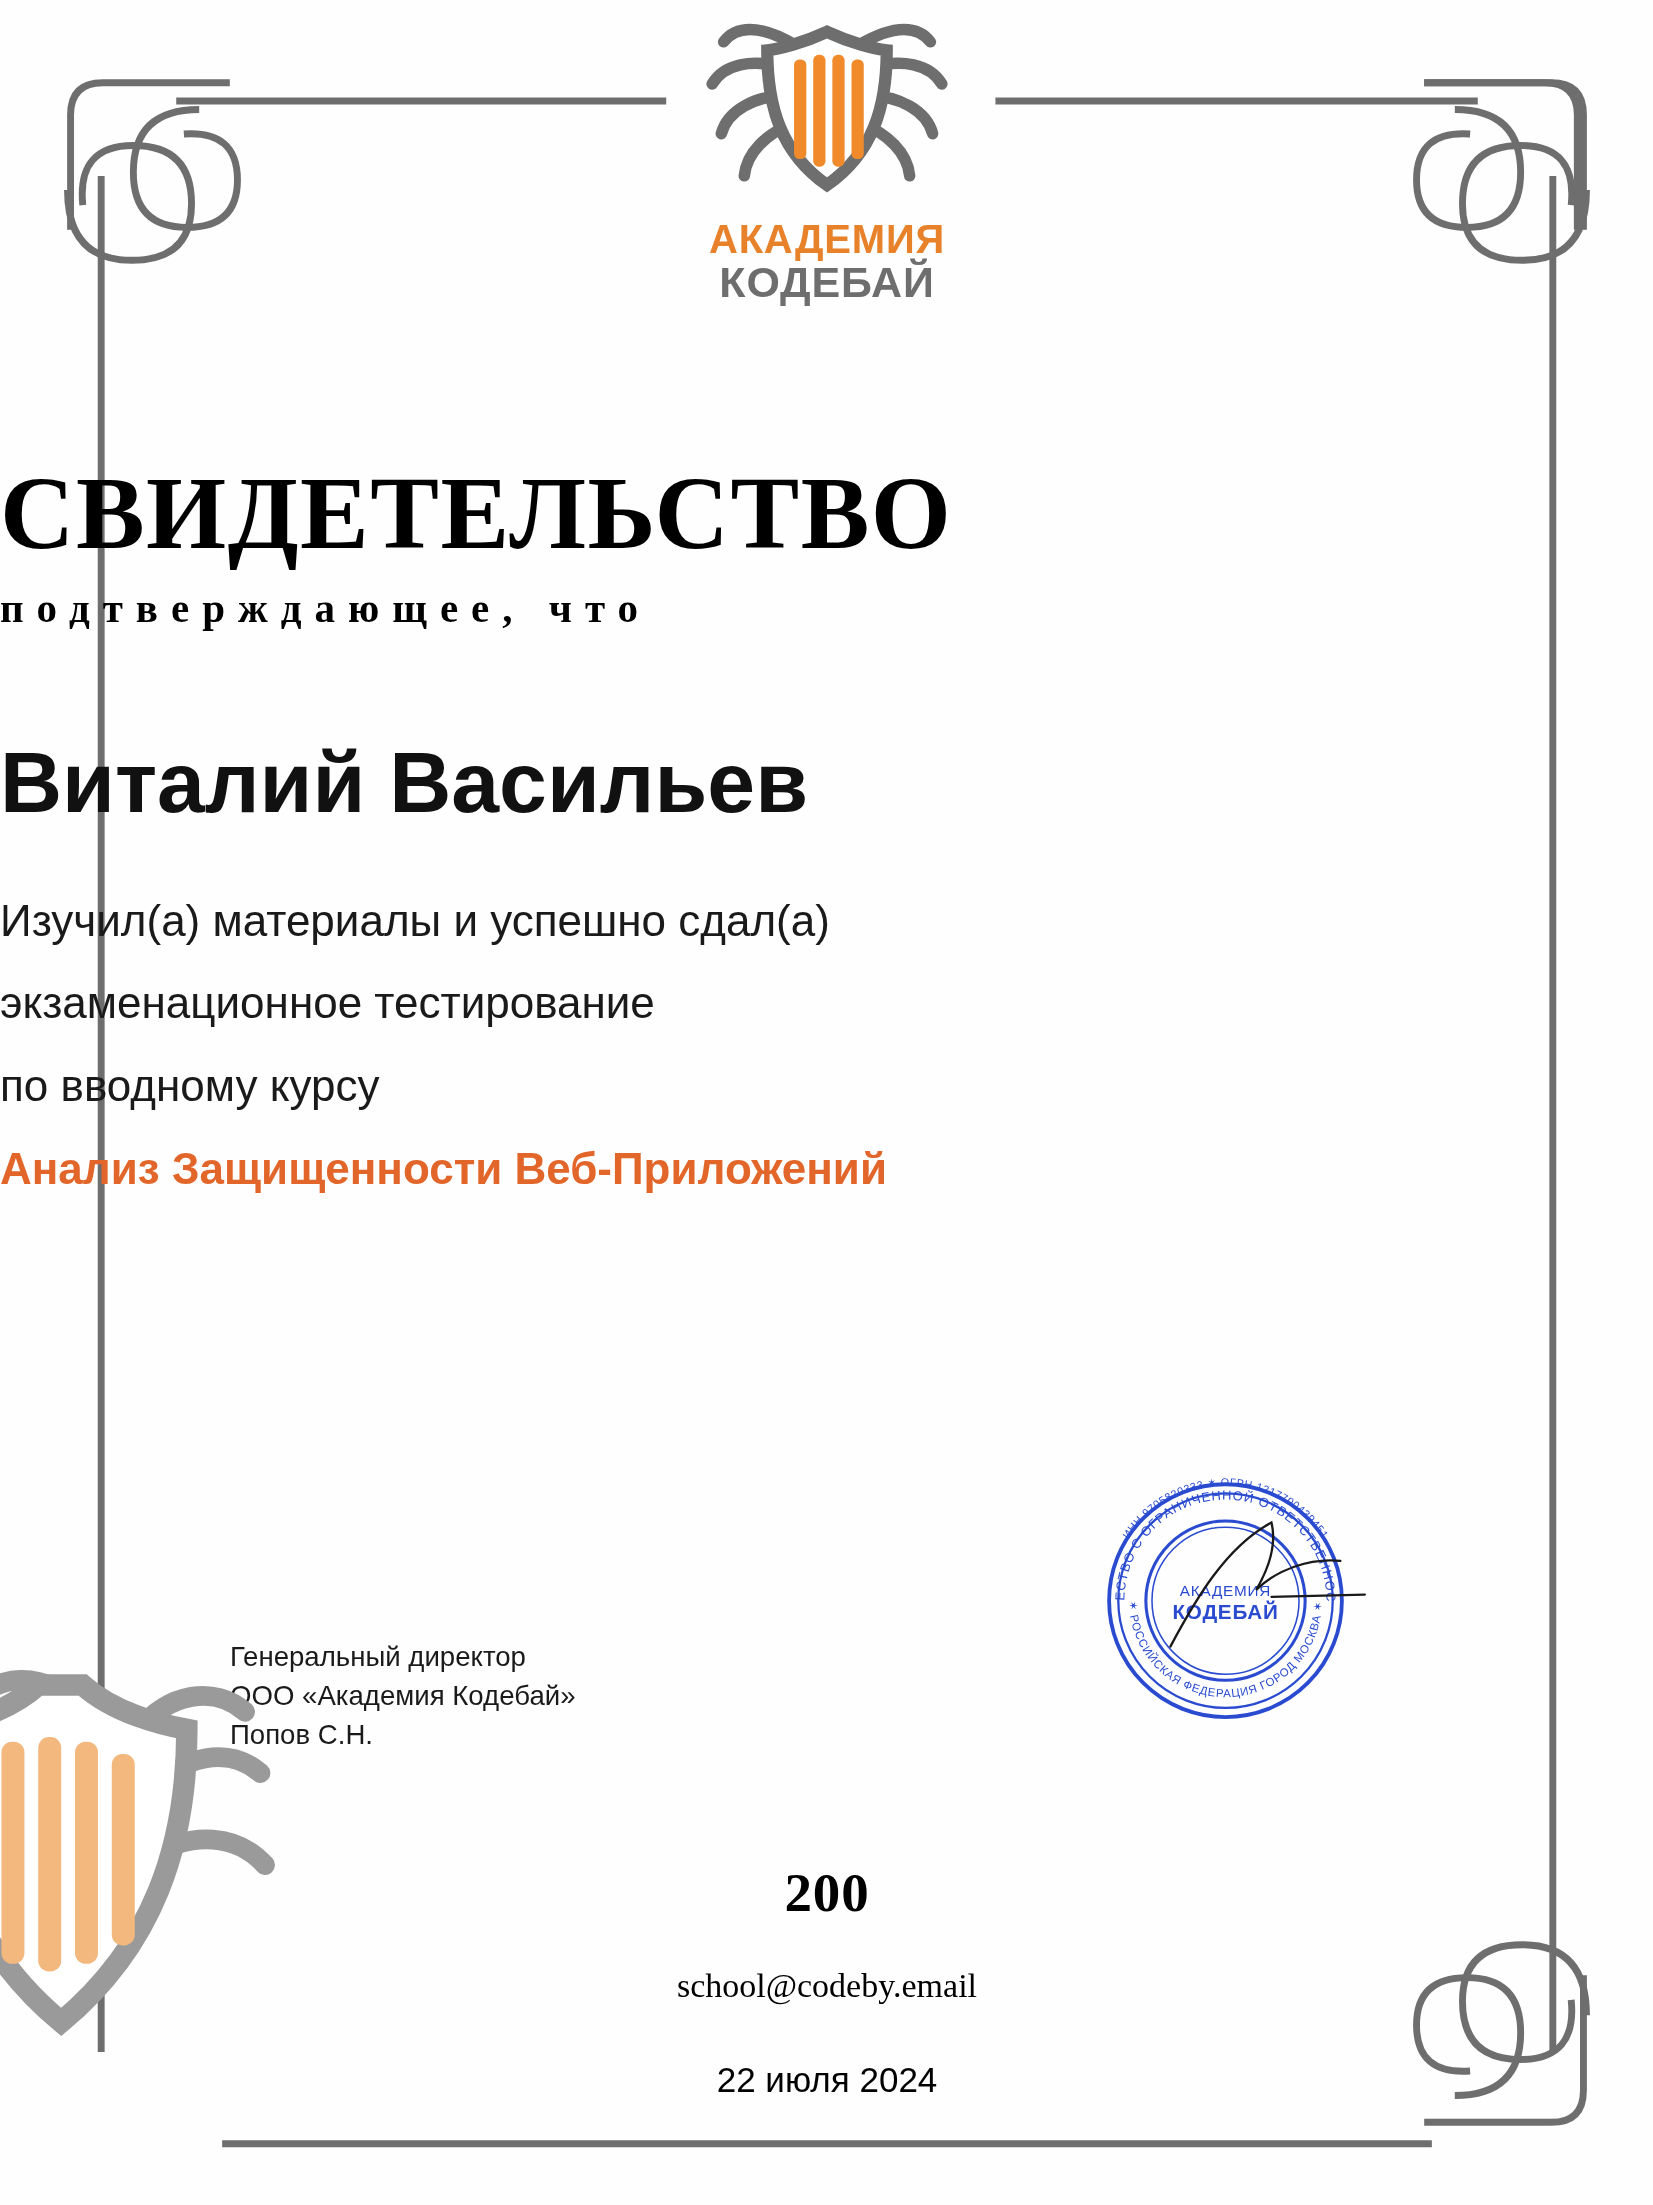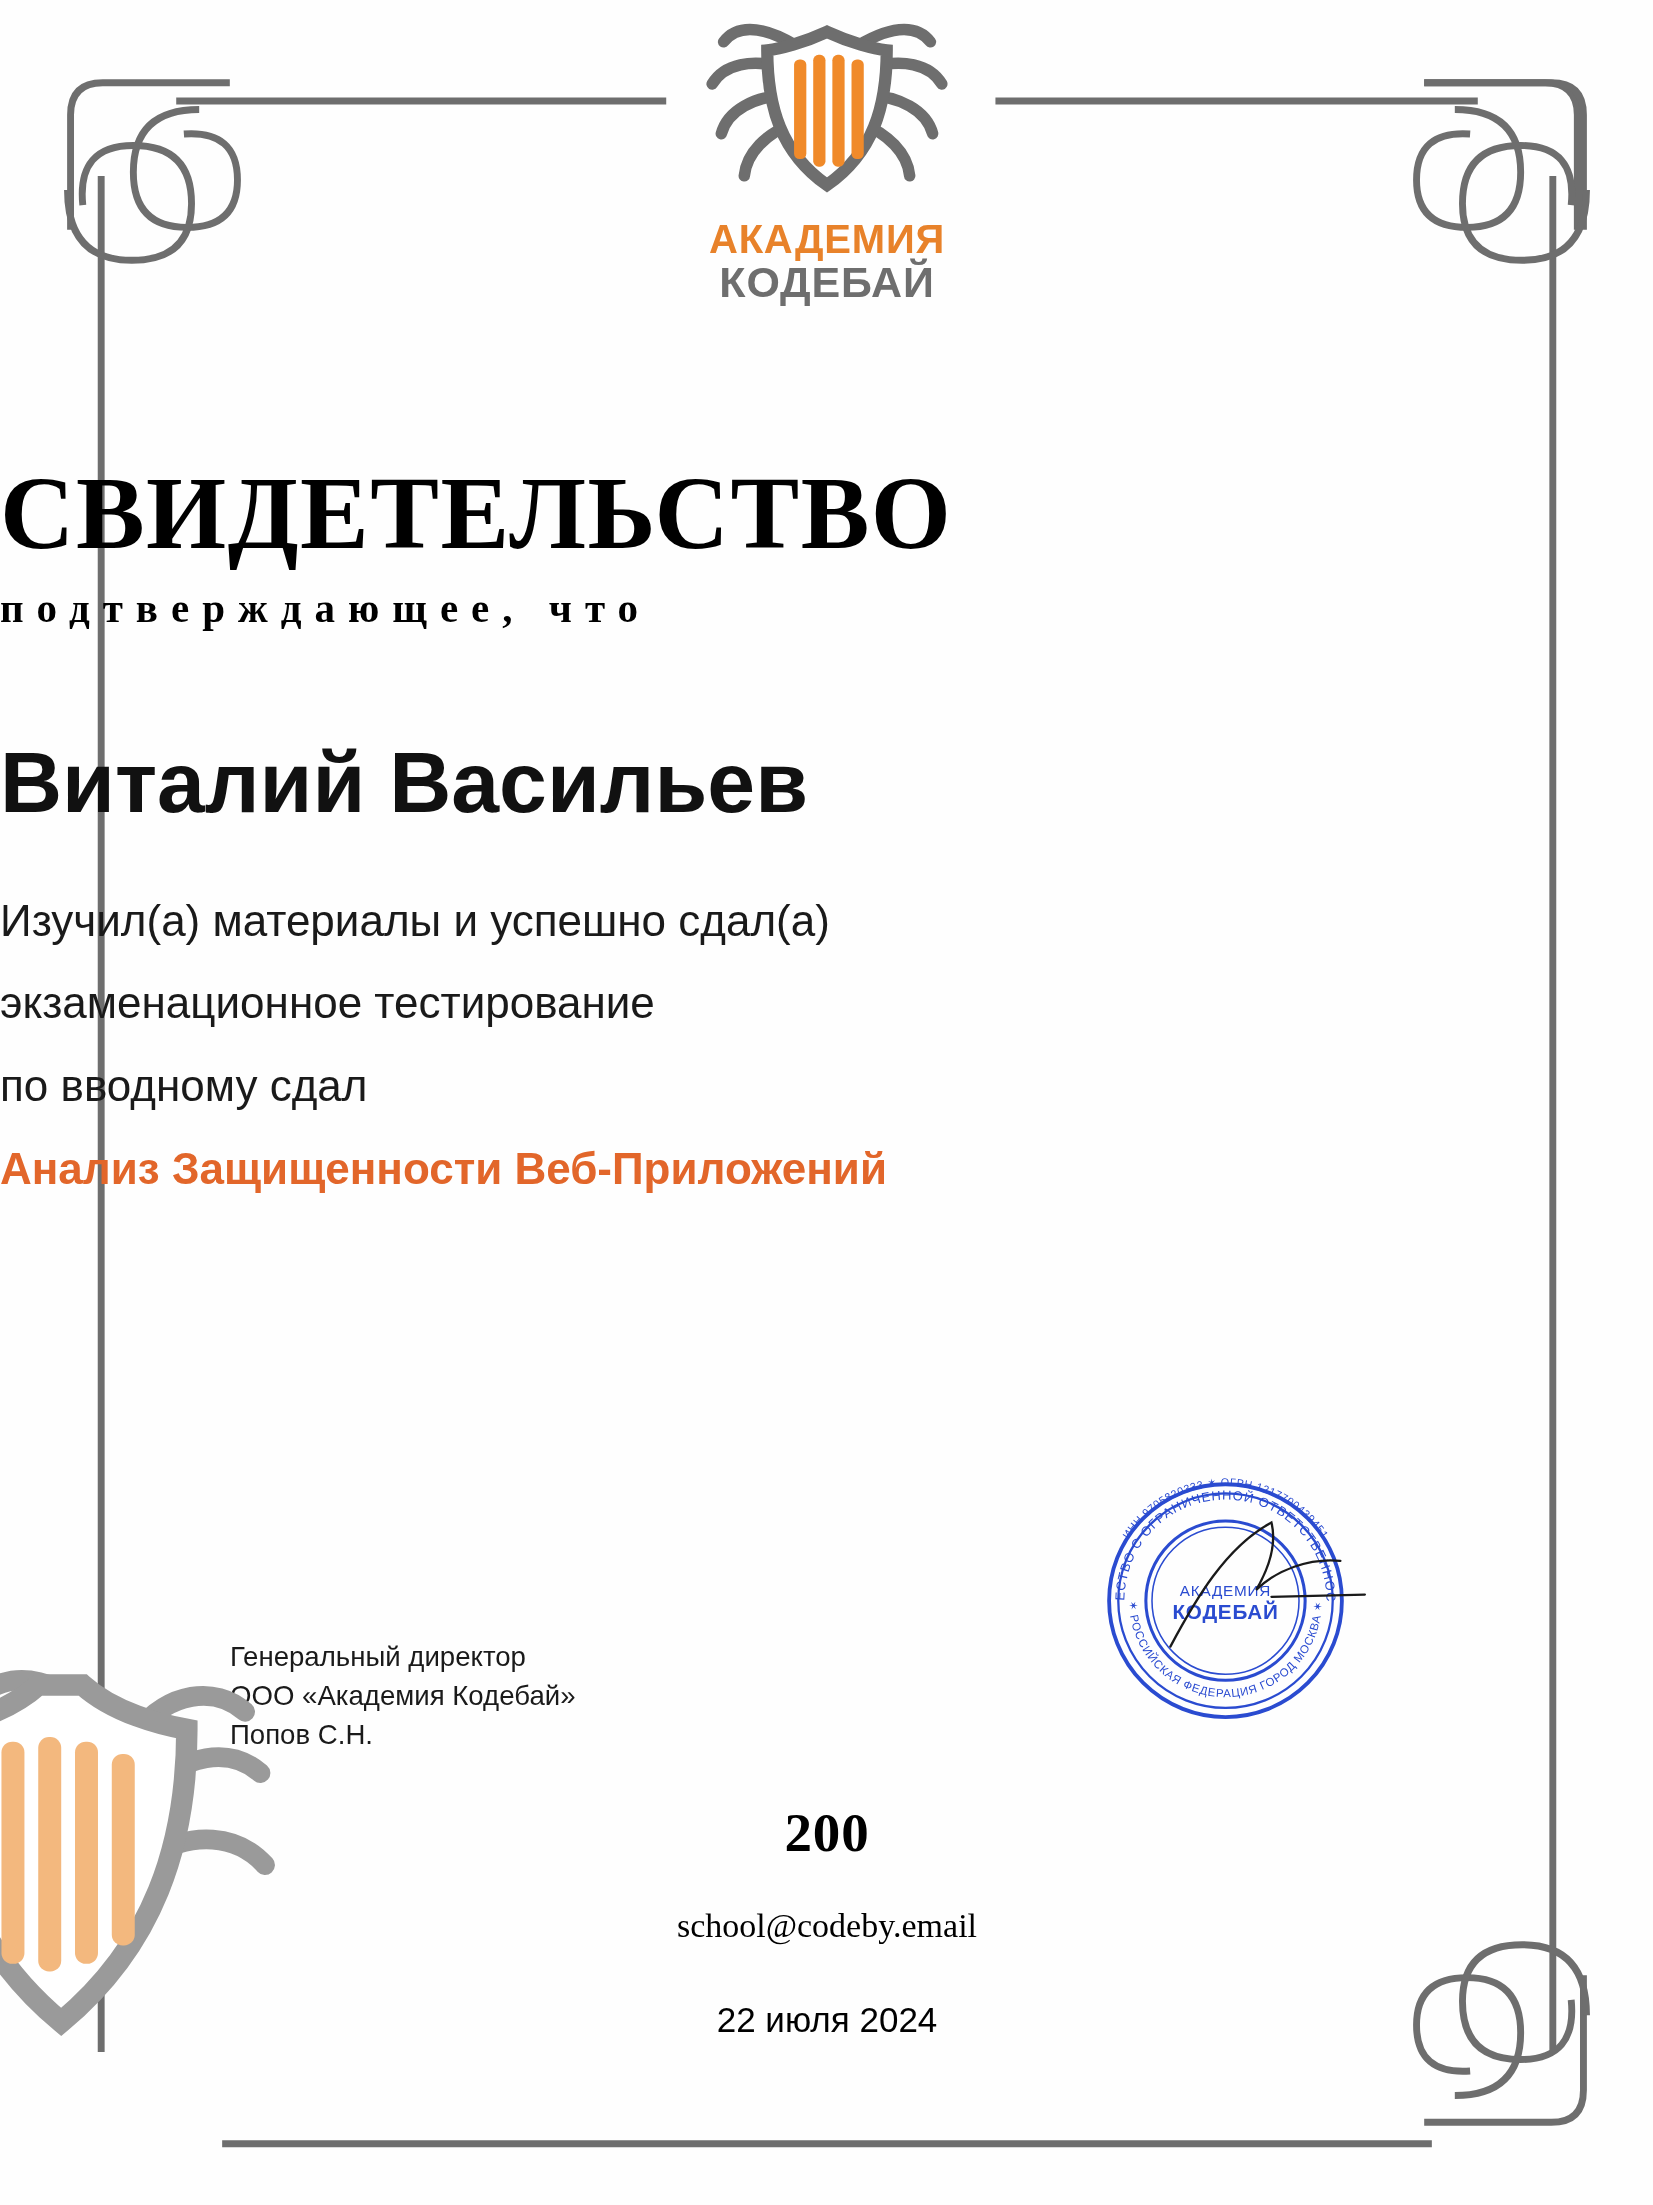--- a/index.html
+++ b/index.html
@@ -130,21 +130,21 @@
     left: 1080px;
     top: 1455px;
     width: 291px;
     height: 276px;
   }
 
   
   .footer {
     position: absolute;
     left: 0; right: 0;
-    top: 1801px;
+    top: 1861px;
     text-align: center;
   }
   .cert-number {
     font-family: "Liberation Serif", serif;
     font-size: 55px;
     font-weight: bold;
     color: #000;
     letter-spacing: 0.8px;
   }
   .cert-email {
@@ -237,21 +237,21 @@
     <div class="logo-text-1">АКАДЕМИЯ</div>
     <div class="logo-text-2">КОДЕБАЙ</div>
   </div>
 
   <div class="content">
     <div class="cert-title">СВИДЕТЕЛЬСТВО</div>
     <div class="cert-subtitle">подтверждающее, что</div>
     <div class="recipient">Виталий Васильев</div>
     <div class="body-line">Изучил(а) материалы и успешно сдал(а)</div>
     <div class="body-line tight">экзаменационное тестирование</div>
-    <div class="body-line tight">по вводному сдал</div>
+    <div class="body-line tight">по вводному курсу</div>
     <div class="course-name">Анализ Защищенности Веб-Приложений</div>
   </div>
 
   <div class="signature">
     <div>Генеральный директор</div>
     <div>ООО «Академия Кодебай»</div>
     <div>Попов С.Н.</div>
   </div>
 
   <svg class="stamp" viewBox="0 0 380 360" aria-hidden="true">

